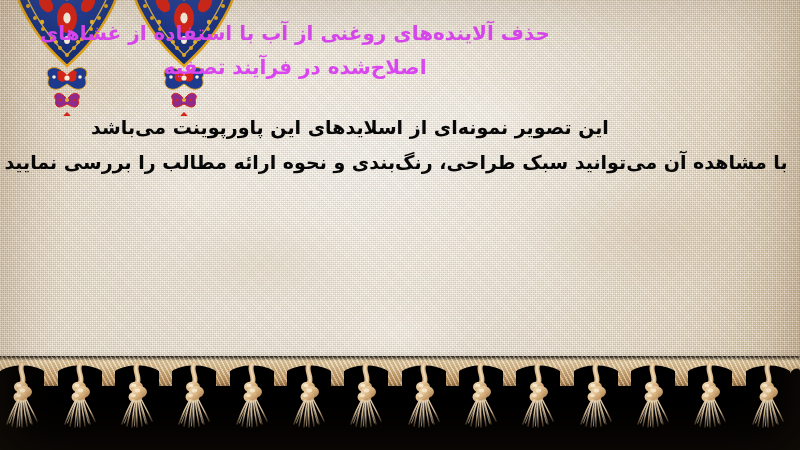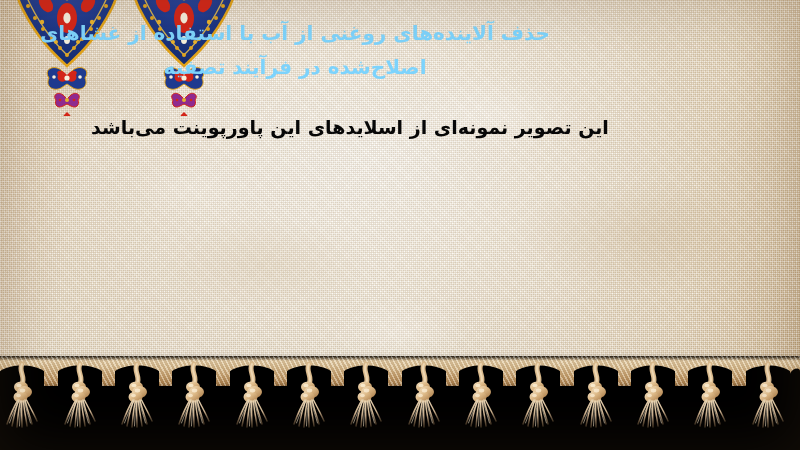--- a/index.html
+++ b/index.html
@@ -112,21 +112,21 @@
     right: 0;
     width: 800px;
     padding-left: 4px;
     padding-right: 14px;
     direction: rtl;
     text-align: center;
     font-size: 20px;
     font-weight: bold;
     line-height: 34px;
     letter-spacing: -0.2px;
-    color: #7dd3fc;
+    color: #d946ef;
   }
   .title .tl1 { display:block; padding-right:200px; }
   .title .tl2 { display:block; padding-right:200px;text-align:center; }
 
   .body-text {
     position: absolute;
     top: 110px;
     right: 0;
     width: 800px;
     padding-right: 8px;
@@ -380,20 +380,21 @@
     </svg>
   </div>
 
   <div class="title">
     <span class="tl1">حذف آلاینده‌های روغنی از آب با استفاده از غشاهای</span>
     <span class="tl2">اصلاح‌شده در فرآیند تصفیه</span>
   </div>
 
   <div class="body-text">
     <span class="bl bl1">این تصویر نمونه‌ای از اسلایدهای این پاورپوینت می‌باشد</span>
+    <span class="bl bl2">با مشاهده آن می‌توانید سبک طراحی، رنگ‌بندی و نحوه ارائه مطالب را بررسی نمایید</span>
   </div>
 
   <div class="edge-shadow"></div>
 
   <div class="fringe-zone">
     <div class="rope-band"></div>
 
     <svg class="scallops" width="800" height="42" viewBox="0 0 800 42" preserveAspectRatio="none">
       <g fill="#000000">
         <path d="M0 42 L0 16 C 10 8, 34 8, 44 16 L44 42 Z"></path>

